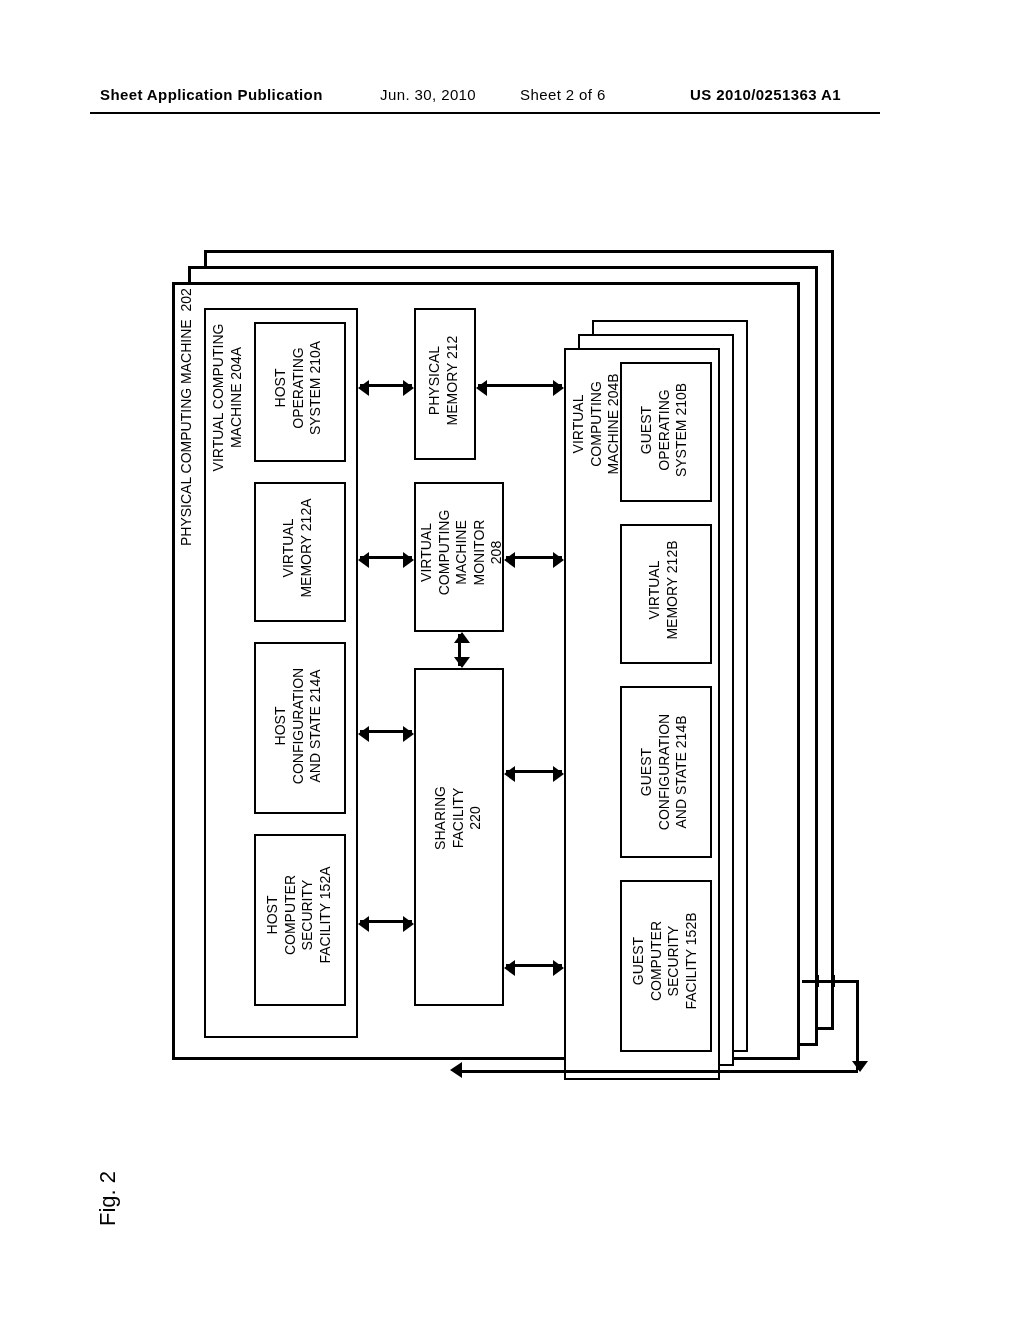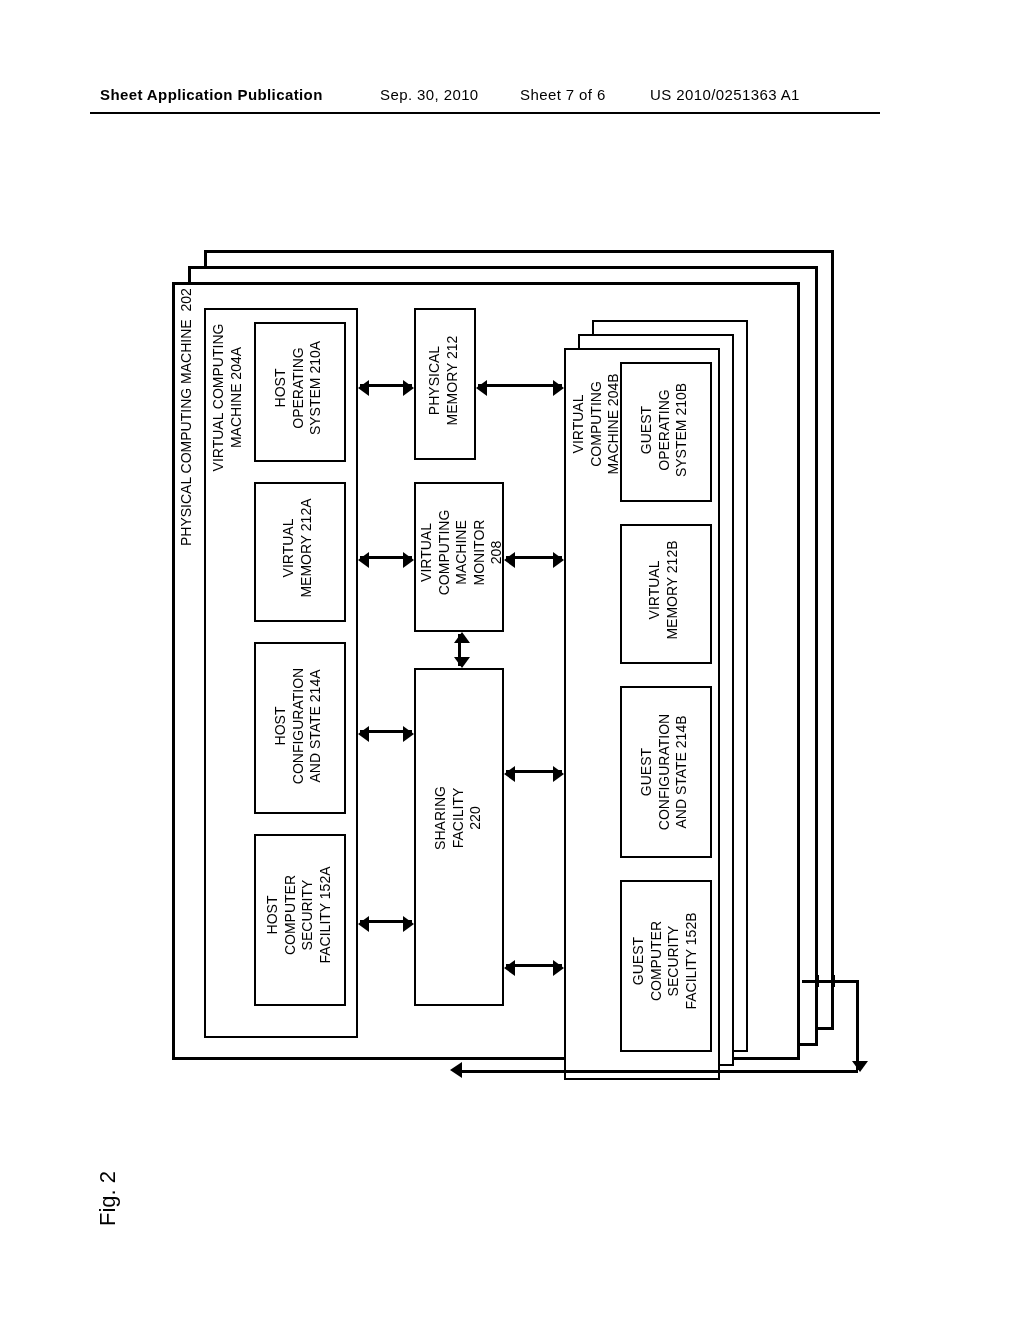--- a/index.html
+++ b/index.html
@@ -22,21 +22,21 @@
     position: absolute;
     top: 86px;
     left: 0;
     width: 1024px;
     font-size: 15px;
     letter-spacing: 0.4px;
   }
   .hdr .pub   { position: absolute; left: 100px; font-weight: bold; }
   .hdr .date  { position: absolute; left: 380px; }
   .hdr .sheet { position: absolute; left: 520px; }
-  .hdr .num   { position: absolute; left: 650px; font-weight: normal; }
+  .hdr .num   { position: absolute; left: 690px; font-weight: bold; }
   .hdr-rule {
     position: absolute;
     top: 112px;
     left: 90px;
     width: 790px;
     border-top: 2px solid #000;
   }
 
   
   .figure-wrap {
@@ -124,22 +124,22 @@
     font-size: 22px;
   }
 </style>
 </head>
 <body>
 
 <div class="page">
 
   <div class="hdr">
     <span class="pub">Sheet Application Publication</span>
-    <span class="date">Sep. 30, 2010</span>
-    <span class="sheet">Sheet 7 of 6</span>
+    <span class="date">Jun. 30, 2010</span>
+    <span class="sheet">Sheet 2 of 6</span>
     <span class="num">US 2010/0251363 A1</span>
   </div>
   <div class="hdr-rule"></div>
 
   <div class="figure-wrap">
 
     <div class="absbox border3" style="left:32px; top:0px; width:630px; height:780px;"></div>
     <div class="absbox border3" style="left:16px; top:16px; width:630px; height:780px;"></div>
 
     <div class="absbox border3" style="left:0px; top:32px; width:628px; height:778px;"></div>

